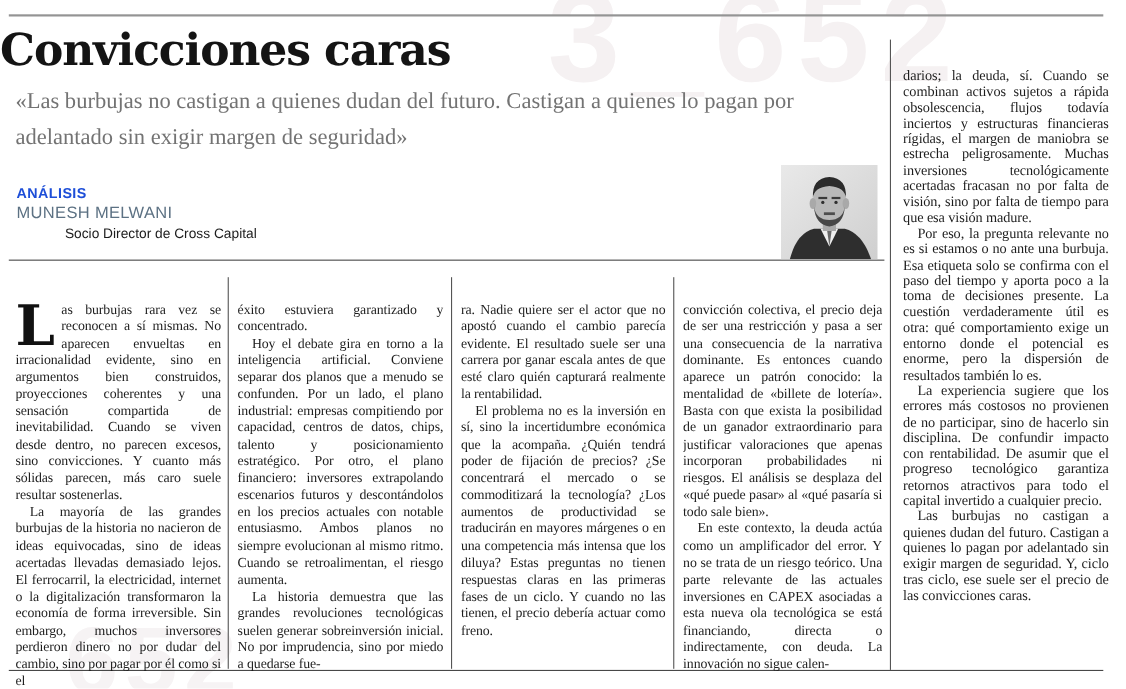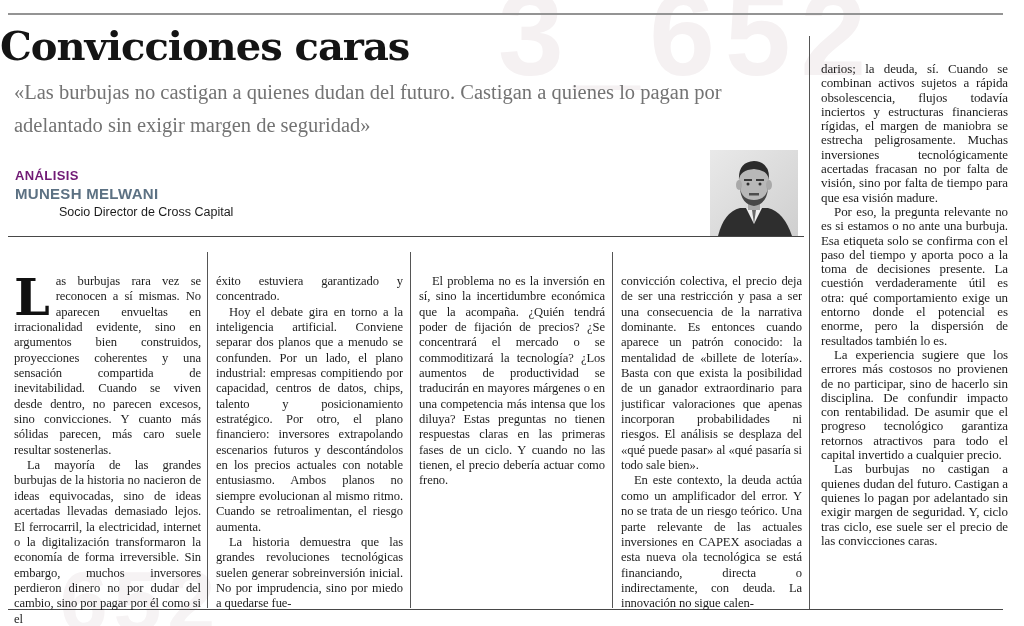--- a/index.html
+++ b/index.html
@@ -25,23 +25,23 @@
   #wm-top{left:498px;top:-34px;font-size:118px;letter-spacing:10px;}
   #wm-bottom{left:-48px;top:552px;font-size:86px;letter-spacing:6px;color:#f6f3f4;}
   
   .layer{position:absolute;z-index:1;}
   #title{left:0;top:22px;width:780px;
     font-family:"DejaVu Serif","Liberation Serif",serif;
     font-weight:700;font-size:40px;letter-spacing:-1px;color:#141414;}
   #standfirst{left:14px;top:76px;width:778px;
     font-size:20.5px;line-height:32.5px;color:#737373;}
   #kicker{left:15px;top:168px;font-family:"Liberation Sans",sans-serif;
-    font-weight:700;font-size:13px;letter-spacing:.4px;color:#701a75;}
+    font-weight:700;font-size:13px;letter-spacing:.4px;color:#1d4ed8;}
   #author{left:15px;top:185px;font-family:"Liberation Sans",sans-serif;
-    font-weight:700;font-size:15px;letter-spacing:.3px;color:#5c7183;}
+    font-weight:400;font-size:15px;letter-spacing:.3px;color:#5c7183;}
   #role{left:15px;top:205px;font-family:"Liberation Sans",sans-serif;
     font-size:12.5px;color:#1c1c1c;margin-left:44px;}
   #portrait{left:710px;top:150px;width:88px;height:86px;overflow:hidden;}
   
   .col{position:absolute;z-index:1;top:250px;height:359px;overflow:hidden;
     text-align:justify;color:#1d1d1d;font-size:12.6px;line-height:15.35px;
     letter-spacing:-0.1px;margin-top:24px;}
   #col-1{left:14px;width:187px;}
   #col-2{left:216px;width:187px;}
   #col-3{left:419px;width:186px;}
@@ -119,20 +119,21 @@
   <p class="ind">La mayoría de las grandes burbujas de la historia no nacieron de ideas equivocadas, sino de ideas acertadas llevadas demasiado lejos. El ferrocarril, la electricidad, internet o la digitalización transformaron la economía de forma irreversible. Sin embargo, muchos inversores perdieron dinero no por dudar del cambio, sino por pagar por él como si el</p>
 </div>
 
 <div class="col" id="col-2">
   <p>éxito estuviera garantizado y concentrado.</p>
   <p class="ind">Hoy el debate gira en torno a la inteligencia artificial. Conviene separar dos planos que a menudo se confunden. Por un lado, el plano industrial: empresas compitiendo por capacidad, centros de datos, chips, talento y posicionamiento estratégico. Por otro, el plano financiero: inversores extrapolando escenarios futuros y descontándolos en los precios actuales con notable entusiasmo. Ambos planos no siempre evolucionan al mismo ritmo. Cuando se retroalimentan, el riesgo aumenta.</p>
   <p class="ind">La historia demuestra que las grandes revoluciones tecnológicas suelen generar sobreinversión inicial. No por imprudencia, sino por miedo a quedarse fue-</p>
 </div>
 
 <div class="col" id="col-3">
+  <p>ra. Nadie quiere ser el actor que no apostó cuando el cambio parecía evidente. El resultado suele ser una carrera por ganar escala antes de que esté claro quién capturará realmente la rentabilidad.</p>
   <p class="ind">El problema no es la inversión en sí, sino la incertidumbre económica que la acompaña. ¿Quién tendrá poder de fijación de precios? ¿Se concentrará el mercado o se commoditizará la tecnología? ¿Los aumentos de productividad se traducirán en mayores márgenes o en una competencia más intensa que los diluya? Estas preguntas no tienen respuestas claras en las primeras fases de un ciclo. Y cuando no las tienen, el precio debería actuar como freno.</p>
 </div>
 
 <div class="col" id="col-4">
   <p>convicción colectiva, el precio deja de ser una restricción y pasa a ser una consecuencia de la narrativa dominante. Es entonces cuando aparece un patrón conocido: la mentalidad de «billete de lotería». Basta con que exista la posibilidad de un ganador extraordinario para justificar valoraciones que apenas incorporan probabilidades ni riesgos. El análisis se desplaza del «qué puede pasar» al «qué pasaría si todo sale bien».</p>
   <p class="ind">En este contexto, la deuda actúa como un amplificador del error. Y no se trata de un riesgo teórico. Una parte relevante de las actuales inversiones en CAPEX asociadas a esta nueva ola tecnológica se está financiando, directa o indirectamente, con deuda. La innovación no sigue calen-</p>
 </div>
 
 <div class="col" id="col-5">
   <p>darios; la deuda, sí. Cuando se combinan activos sujetos a rápida obsolescencia, flujos todavía inciertos y estructuras financieras rígidas, el margen de maniobra se estrecha peligrosamente. Muchas inversiones tecnológicamente acertadas fracasan no por falta de visión, sino por falta de tiempo para que esa visión madure.</p>

